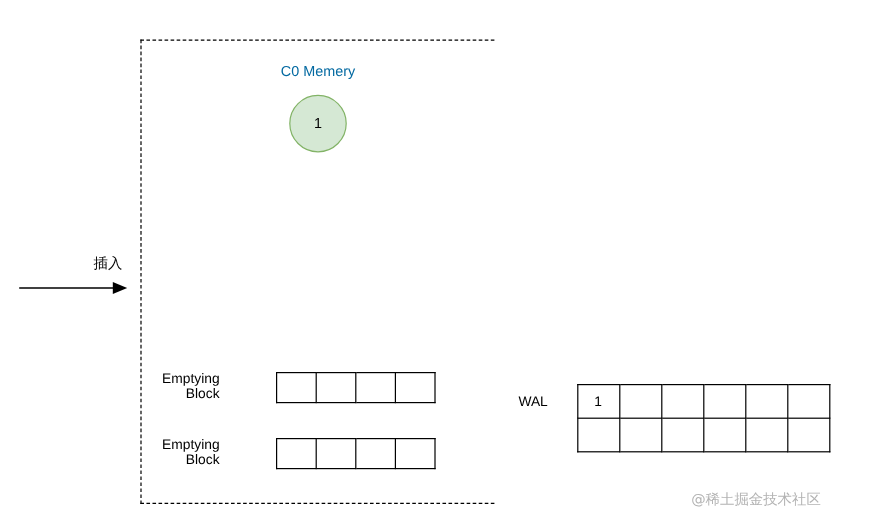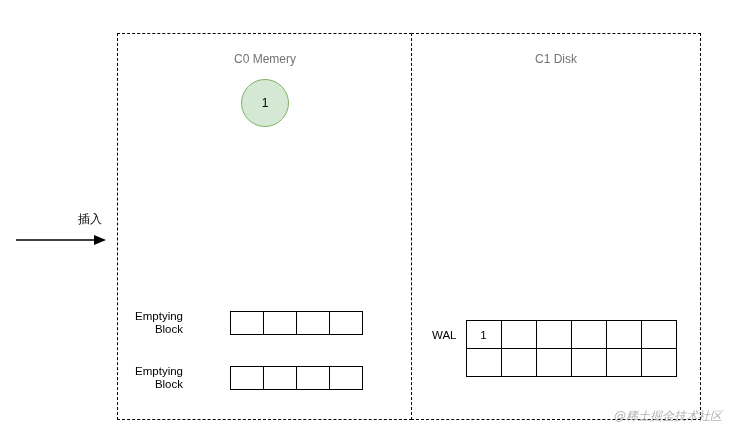--- a/index.html
+++ b/index.html
@@ -38,21 +38,21 @@
     height: 387px;
   }
   .panel-title {
     position: absolute;
     left: 0;
     right: 0;
     top: 18px;
     text-align: center;
     font-size: 12px;
     line-height: 14px;
-    color: #737373;
+    color: #0369a1;
     white-space: nowrap;
   }
 
   
   #node-circle {
     position: absolute;
     left: 241px;
     top: 79px;
     width: 48px;
     height: 48px;
@@ -90,21 +90,20 @@
   #insert-arrow-svg {
     position: absolute;
     left: 0;
     top: 20px;
   }
 
   
   .block-row {
     position: absolute;
     display: flex;
-    align-items: center;
     gap: 41px;
   }
   .block-label {
     width: 62px;
     text-align: right;
     font-size: 11.5px;
     line-height: 13px;
     color: #000000;
     margin-right: 6px;
   }
@@ -131,53 +130,49 @@
     position: absolute;
     left: 432px;
     top: 320px;
     display: flex;
     align-items: flex-start;
   }
   #wal-label {
     font-size: 11.5px;
     line-height: 13px;
     color: #000000;
-    margin-right: 9px;
+    margin-right: 24px;
     padding-top: 9px;
   }
   .wal-grid td {
     width: 34px;
     height: 27px;
   }
 
   
   #watermark {
     position: absolute;
-    left: 614px;
+    left: 576px;
     top: 409px;
     font-size: 12px;
     line-height: 14px;
     color: #b3b3b3;
     white-space: nowrap;
     font-family: "DejaVu Sans", sans-serif;
-    font-style: italic;
   }
 </style>
 </head>
 <body>
 
 <div id="canvas">
 
   <div class="panel" id="panel-c0">
     <div class="panel-title">C0 Memery</div>
   </div>
 
-  <div class="panel" id="panel-c1">
-    <div class="panel-title">C1 Disk</div>
-  </div>
 
   <div id="node-circle">
     <span>1</span>
   </div>
 
   <div id="insert-arrow-group">
     <div id="insert-arrow-label">插入</div>
     <svg id="insert-arrow-svg" width="95" height="16" viewBox="0 0 95 16">
       <line x1="2" y1="8" x2="82" y2="8" stroke="#000000" stroke-width="1.4"></line>
       <polygon points="80,3 92,8 80,13" fill="#000000"></polygon>

